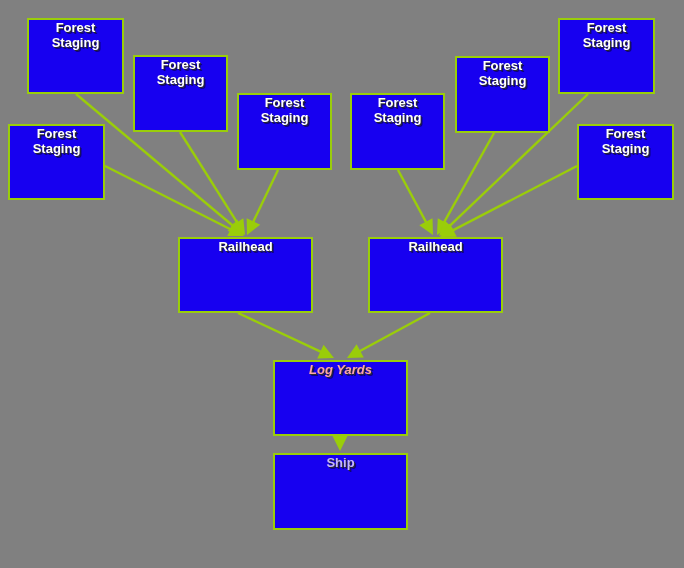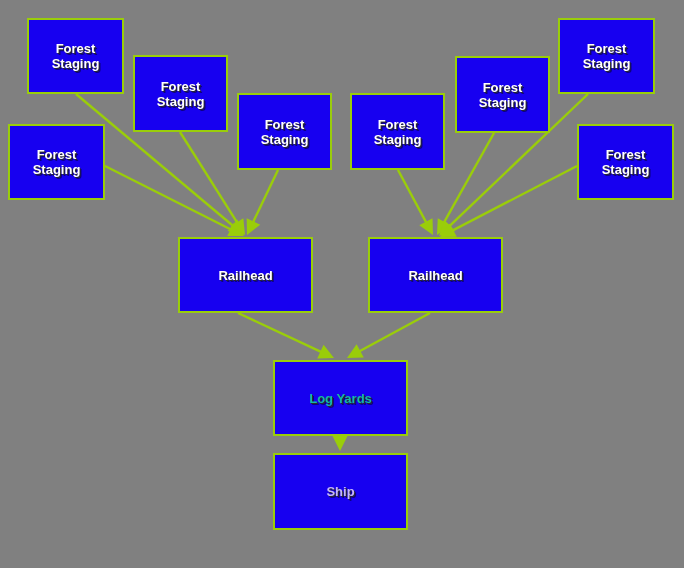--- a/index.html
+++ b/index.html
@@ -25,21 +25,21 @@
     top: 0;
     width: 684px;
     height: 568px;
   }
   .node {
     position: absolute;
     box-sizing: border-box;
     background: #1700f0;
     border: 2px solid #fca5a5;
     display: flex;
-    align-items: center;
+    align-items: flex-start;
     justify-content: center;
     text-align: center;
   }
   .node-label {
     color: #ffffff;
     font-family: "Liberation Sans", sans-serif;
     font-weight: bold;
     font-size: 13px;
     line-height: 15px;
     letter-spacing: 0px;
@@ -133,20 +133,20 @@
         <span class="node-label" style="color: rgb(255, 255, 255);">Forest
 Staging</span>
       </div>
       <div class="node" style="left: 178px; top: 237px; width: 135px; height: 76px; background: rgb(23, 0, 240); border-color: rgb(154, 205, 9);">
         <span class="node-label" style="color: rgb(255, 255, 255);">Railhead</span>
       </div>
       <div class="node" style="left: 368px; top: 237px; width: 135px; height: 76px; background: rgb(23, 0, 240); border-color: rgb(154, 205, 9);">
         <span class="node-label" style="color: rgb(255, 255, 255);">Railhead</span>
       </div>
       <div class="node" style="left: 273px; top: 360px; width: 135px; height: 76px; background: rgb(23, 0, 240); border-color: rgb(154, 205, 9);">
-        <span class="node-label" style="color: #14b8a6;">Log Yards</span>
+        <span class="node-label" style="color: #fca5a5; font-style: italic;">Log Yards</span>
       </div>
       <div class="node" style="left: 273px; top: 453px; width: 135px; height: 77px; background: rgb(23, 0, 240); border-color: rgb(154, 205, 9);">
         <span class="node-label" style="color: #c4b5fd;">Ship</span>
       </div>
     </div>
 
 </div>
 
 </body></html>

